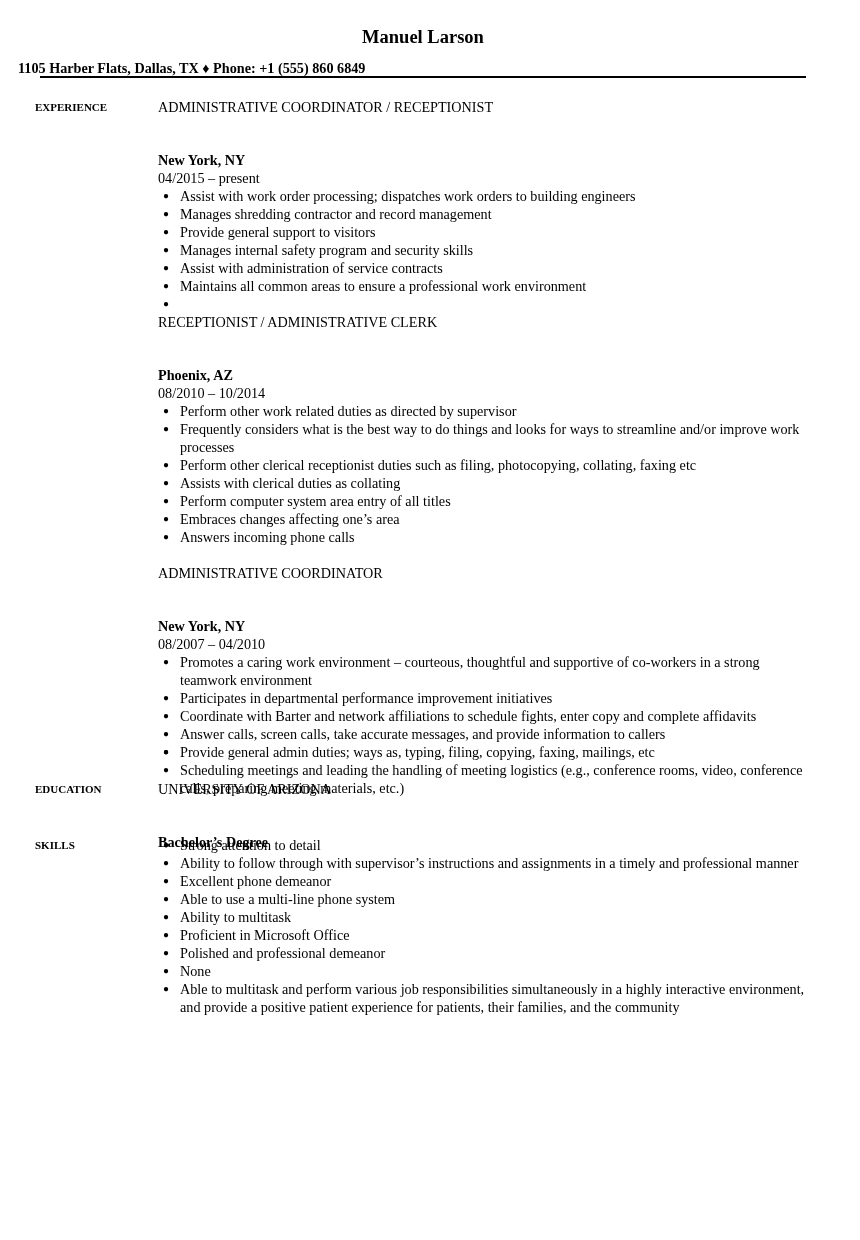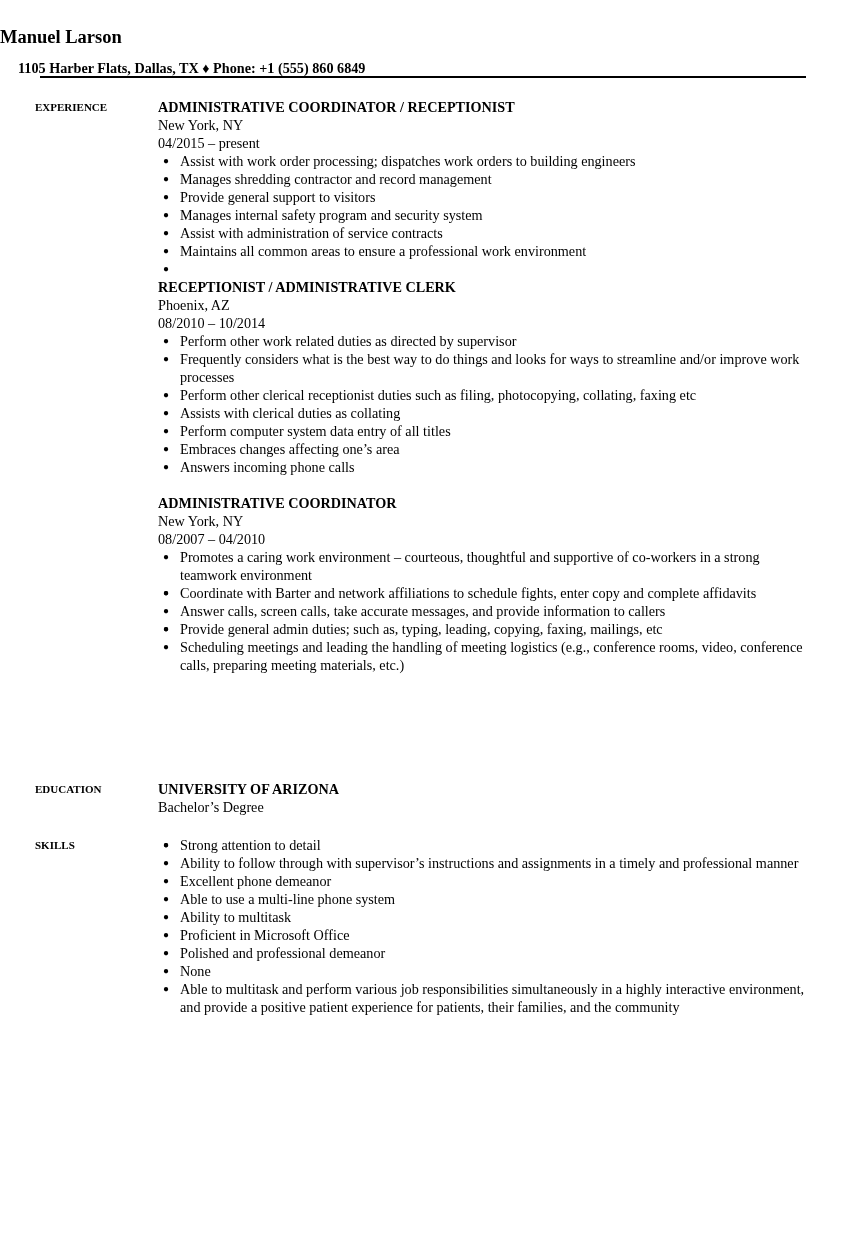--- a/index.html
+++ b/index.html
@@ -3,38 +3,38 @@
 <meta charset="utf-8">
 <style>
   html, body { margin: 0; padding: 0; background: #ffffff; }
   body {
     width: 860px; height: 1240px; overflow: hidden;
     font-family: "Liberation Serif", "DejaVu Serif", serif;
     color: #000; font-size: 14.2px; line-height: 18px;
   }
   .page { position: relative; width: 860px; height: 1240px; }
   .name {
-    position: absolute; top: 26px; left: 0; width: 846px; 
+    position: absolute; top: 26px; left: 0; width: 846px; text-align: center;
     font-weight: bold; font-size: 18.5px; line-height: 22px;
   }
   .contact {
     position: absolute; top: 59px; left: 0; width: 846px; 
     font-weight: bold; font-size: 14.2px; line-height: 18px; padding-left: 18px;
   }
   .rule {
     position: absolute; top: 76px; left: 40px; width: 766px; height: 2px; background: #000;
   }
   .section { position: absolute; left: 0; width: 860px; }
   .section-label {
     position: absolute; left: 35px; top: 0; font-weight: bold; font-size: 11px;
   }
   .section-body { position: absolute; left: 158px; top: 0; width: 660px; }
   .job { margin-bottom: 18px; }
-  .job-title { font-weight: bold; }
-  .job-loc { font-weight: normal; }
+  .job-title { font-weight: normal; }
+  .job-loc { font-weight: bold; margin-top: 35px; }
   ul.bullets { list-style: none; margin: 0; padding: 0; }
   ul.bullets li { position: relative; padding-left: 22px; }
   ul.bullets li .dot {
     position: absolute; left: 5px; top: 0; font-size: 10px;
   }
 </style>
 </head>
 <body>
 
 <div class="page">
@@ -47,53 +47,53 @@
     <div class="section-body">
 
       <div class="job">
         <div class="job-title">ADMINISTRATIVE COORDINATOR / RECEPTIONIST</div>
         <div class="job-loc">New York, NY</div>
         <div>04/2015 – present</div>
         <ul class="bullets">
           <li><span class="dot">●</span><span>Assist with work order processing; dispatches work orders to building engineers</span></li>
           <li><span class="dot">●</span><span>Manages shredding contractor and record management</span></li>
           <li><span class="dot">●</span><span>Provide general support to visitors</span></li>
-          <li><span class="dot">●</span><span>Manages internal safety program and security system</span></li>
+          <li><span class="dot">●</span><span>Manages internal safety program and security skills</span></li>
           <li><span class="dot">●</span><span>Assist with administration of service contracts</span></li>
           <li><span class="dot">●</span><span>Maintains all common areas to ensure a professional work environment</span></li>
           <li><span class="dot">●</span></li>
         </ul>
       </div>
 
       <div class="job">
         <div class="job-title">RECEPTIONIST / ADMINISTRATIVE CLERK</div>
         <div class="job-loc">Phoenix, AZ</div>
         <div>08/2010 – 10/2014</div>
         <ul class="bullets">
           <li><span class="dot">●</span><span>Perform other work related duties as directed by supervisor</span></li>
           <li><span class="dot">●</span><span>Frequently considers what is the best way to do things and looks for ways to streamline and/or improve work processes</span></li>
           <li><span class="dot">●</span><span>Perform other clerical receptionist duties such as filing, photocopying, collating, faxing etc</span></li>
           <li><span class="dot">●</span><span>Assists with clerical duties as collating</span></li>
-          <li><span class="dot">●</span><span>Perform computer system data entry of all titles</span></li>
+          <li><span class="dot">●</span><span>Perform computer system area entry of all titles</span></li>
           <li><span class="dot">●</span><span>Embraces changes affecting one’s area</span></li>
           <li><span class="dot">●</span><span>Answers incoming phone calls</span></li>
         </ul>
       </div>
 
       <div class="job">
         <div class="job-title">ADMINISTRATIVE COORDINATOR</div>
         <div class="job-loc">New York, NY</div>
         <div>08/2007 – 04/2010</div>
         <ul class="bullets">
           <li><span class="dot">●</span><span>Promotes a caring work environment – courteous, thoughtful and supportive of co-workers in a strong teamwork environment</span></li>
-          <li><span class="dot">●</span></li>
+          <li><span class="dot">●</span><span>Participates in departmental performance improvement initiatives</span></li>
           <li><span class="dot">●</span><span>Coordinate with Barter and network affiliations to schedule fights, enter copy and complete affidavits</span></li>
           <li><span class="dot">●</span><span>Answer calls, screen calls, take accurate messages, and provide information to callers</span></li>
           <li><span class="dot">●</span></li>
-          <li><span class="dot">●</span><span>Provide general admin duties; such as, typing, leading, copying, faxing, mailings, etc</span></li>
+          <li><span class="dot">●</span><span>Provide general admin duties; ways as, typing, filing, copying, faxing, mailings, etc</span></li>
           <li><span class="dot">●</span><span>Scheduling meetings and leading the handling of meeting logistics (e.g., conference rooms, video, conference calls, preparing meeting materials, etc.)</span></li>
         </ul>
       </div>
 
     </div>
   </div>
 
   <div class="section" style="top:780px;">
     <div class="section-label">EDUCATION</div>
     <div class="section-body">

